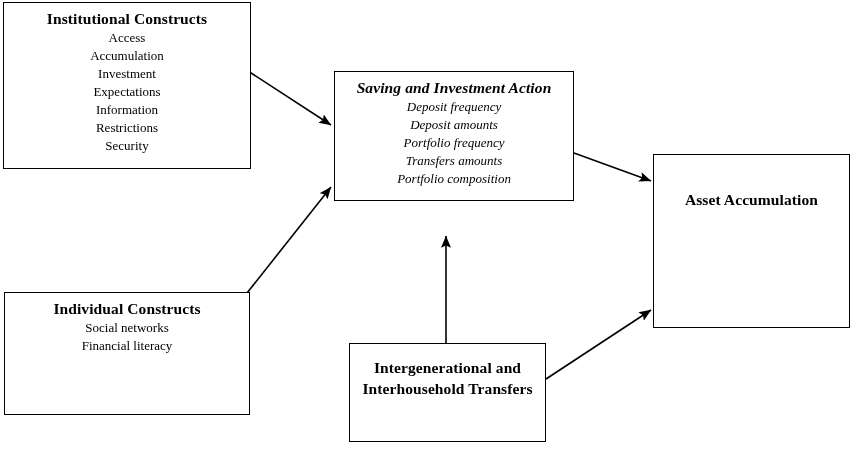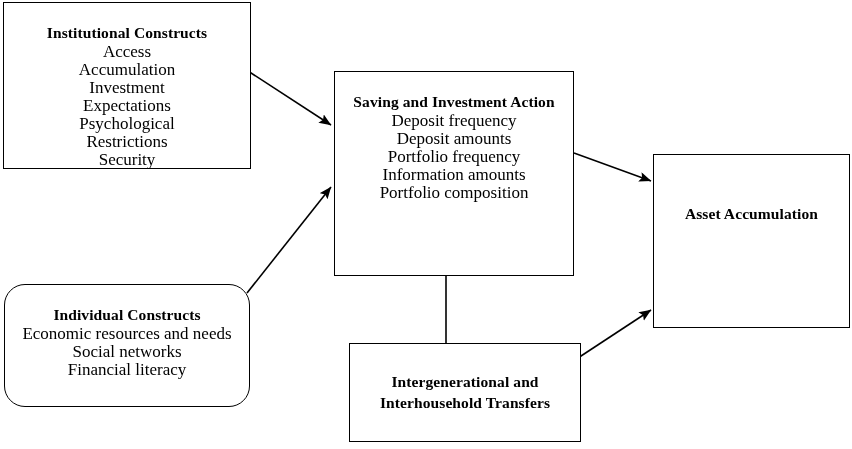--- a/index.html
+++ b/index.html
@@ -23,42 +23,42 @@
     width: 852px;
     height: 449px;
     pointer-events: none;
   }
   .box {
     position: absolute;
     box-sizing: border-box;
     border: 1px solid #000000;
     background: #ffffff;
     text-align: center;
-    padding-top: 20px;
+    padding-top: 6px;
   }
   .box-title {
     font-weight: bold;
     font-size: 15.5px;
     line-height: 19px;
     letter-spacing: 0.1px;
   }
   .box-items {
     margin-top: 1px;
   }
   .box-item {
-    font-size: 17px;
+    font-size: 13px;
     line-height: 18px;
     white-space: nowrap;
   }
   
   #box-institutional { left: 3px;   top: 2px;   width: 248px; height: 167px; }
-  #box-saving        { left: 334px; top: 71px;  width: 240px; height: 205px; }
+  #box-saving        { left: 334px; top: 71px;  width: 240px; height: 130px; font-style: italic; }
   #box-asset         { left: 653px; top: 154px; width: 197px; height: 174px; }
-  #box-individual    { left: 4px;   top: 284px; width: 246px; height: 123px; border-radius: 21px; }
-  #box-transfers     { left: 349px; top: 343px; width: 232px; height: 99px; }
+  #box-individual    { left: 4px;   top: 292px; width: 246px; height: 123px; }
+  #box-transfers     { left: 349px; top: 343px; width: 197px; height: 99px; }
 
   #box-transfers .box-title { line-height: 21px; padding-top: 7px; }
   #box-asset .box-title { line-height: 20px; margin-top: 29px; }
 </style>
 </head>
 <body>
 
 <div id="canvas">
 
   <svg class="arrow-layer" viewBox="0 0 852 449" width="852" height="449">
@@ -79,45 +79,44 @@
     <line x1="546" y1="379" x2="651" y2="310" stroke="#000000" stroke-width="1.6" marker-end="url(#ah)"></line>
   </svg>
 
   <div class="box" id="box-institutional">
     <div class="box-title">Institutional Constructs</div>
     <div class="box-items">
       <div class="box-item">Access</div>
       <div class="box-item">Accumulation</div>
       <div class="box-item">Investment</div>
       <div class="box-item">Expectations</div>
-      <div class="box-item">Psychological</div>
+      <div class="box-item">Information</div>
       <div class="box-item">Restrictions</div>
       <div class="box-item">Security</div>
     </div>
   </div>
 
   <div class="box" id="box-saving">
     <div class="box-title">Saving and Investment Action</div>
     <div class="box-items">
       <div class="box-item">Deposit frequency</div>
       <div class="box-item">Deposit amounts</div>
       <div class="box-item">Portfolio frequency</div>
-      <div class="box-item">Information amounts</div>
+      <div class="box-item">Transfers amounts</div>
       <div class="box-item">Portfolio composition</div>
     </div>
   </div>
 
   <div class="box" id="box-asset">
     <div class="box-title">Asset Accumulation</div>
   </div>
 
   <div class="box" id="box-individual">
     <div class="box-title">Individual Constructs</div>
     <div class="box-items">
-      <div class="box-item">Economic resources and needs</div>
       <div class="box-item">Social networks</div>
       <div class="box-item">Financial literacy</div>
     </div>
   </div>
 
   <div class="box" id="box-transfers">
     <div class="box-title">Intergenerational and Interhousehold Transfers</div>
   </div>
 
 </div>

